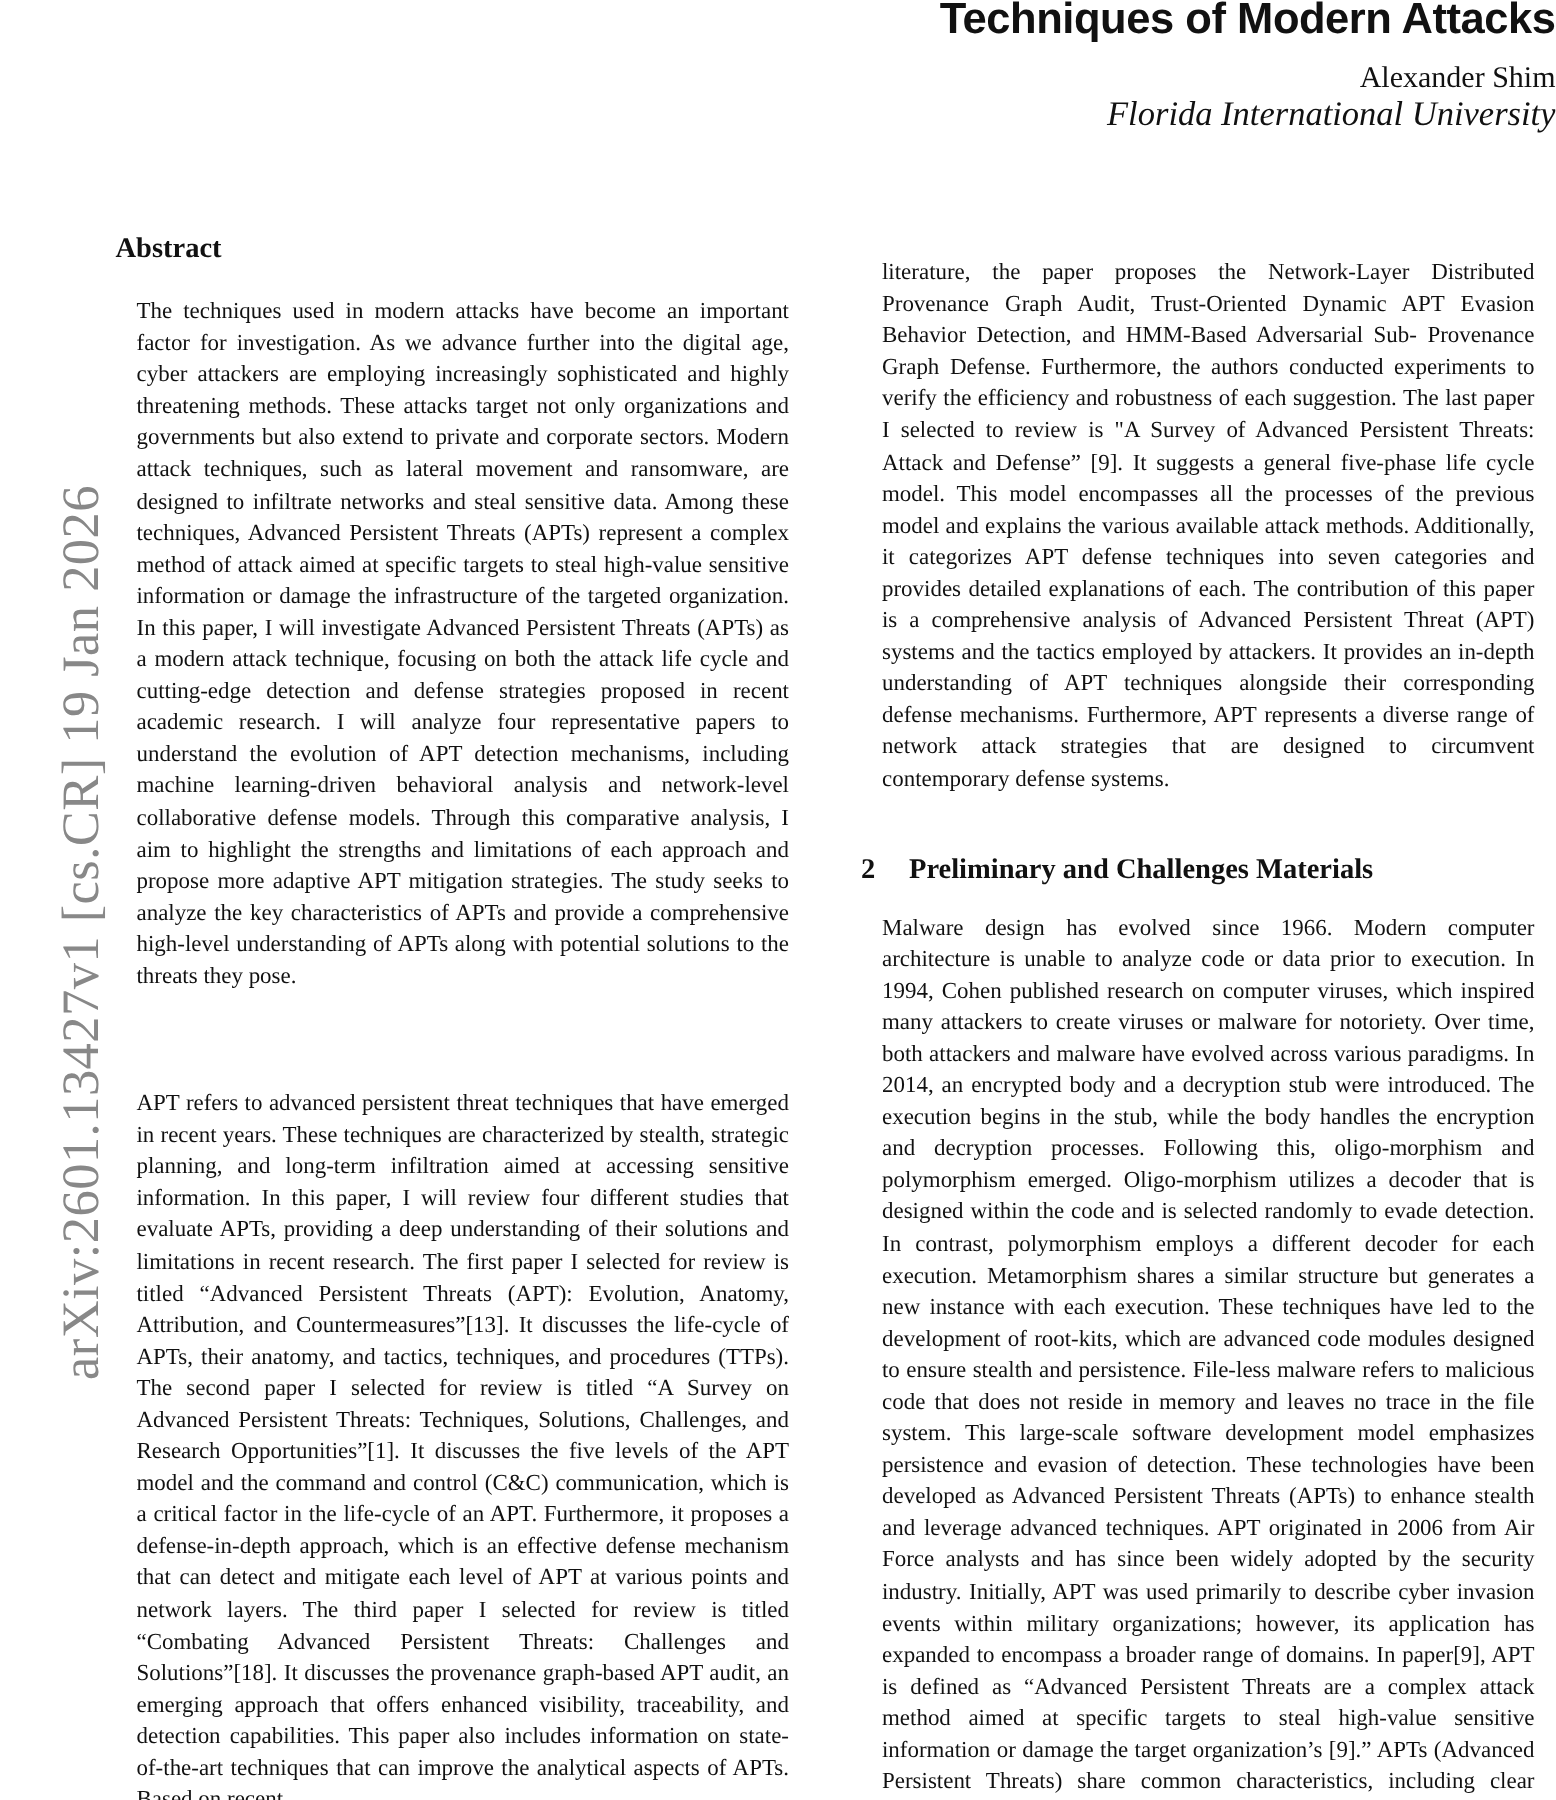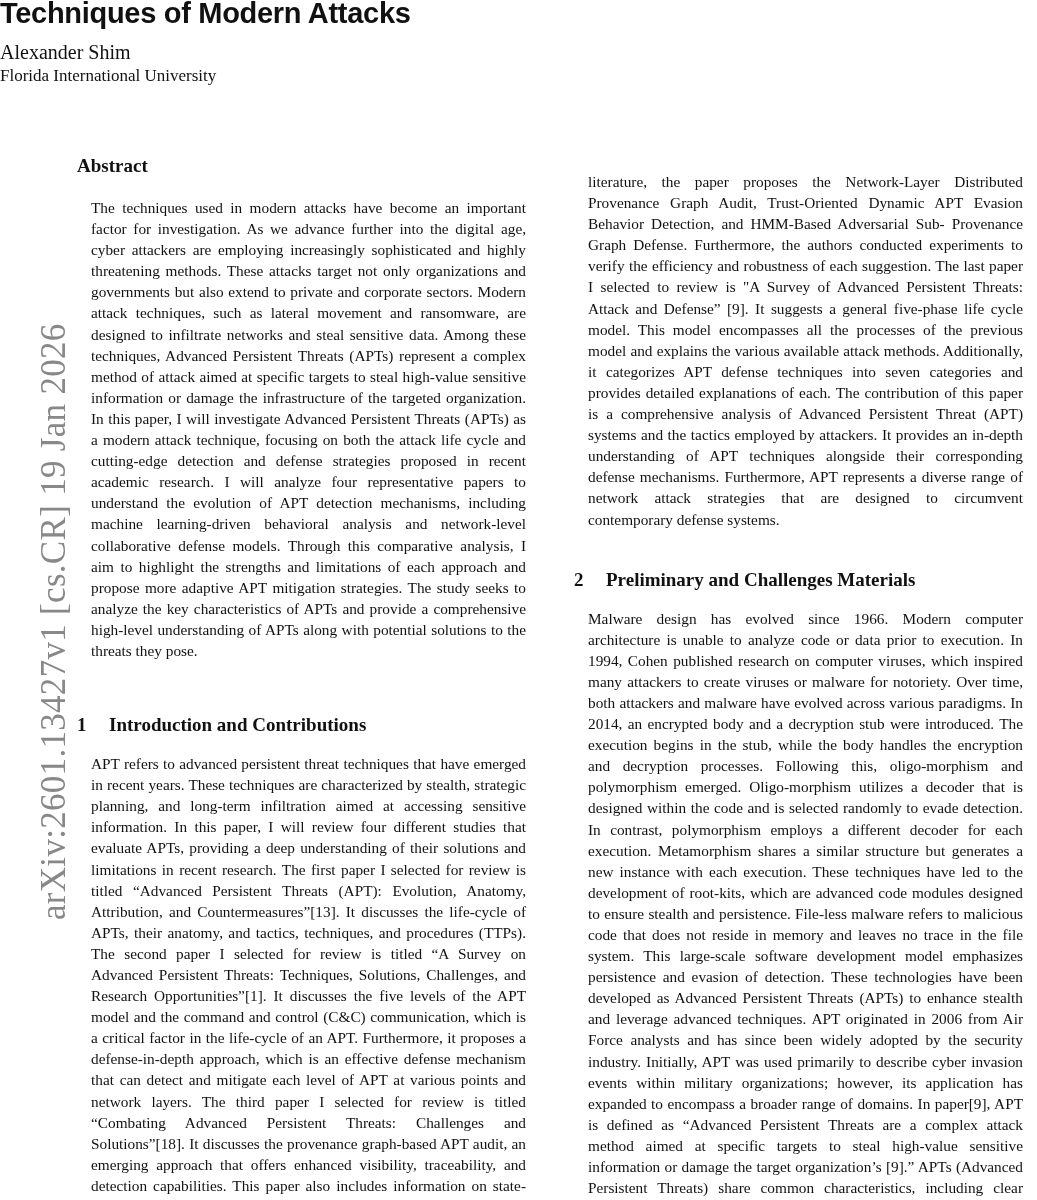--- a/index.html
+++ b/index.html
@@ -3,24 +3,24 @@
 <meta charset="utf-8">
 <style>
   html, body { margin: 0; padding: 0; background: #ffffff; }
   body { width: 1037px; height: 1200px; position: relative; overflow: hidden; color: #111; font-family: "Liberation Serif", "DejaVu Serif", serif; }
   .arxiv-stamp {
     position: absolute; left: 34px; top: 920px;
     transform-origin: 0 0; transform: rotate(-90deg);
     white-space: nowrap; font-family: "Liberation Serif", serif;
     font-size: 35px; color: #888; letter-spacing: 0.3px;
   }
-  .header { position: absolute; left: 0; top: 0; width: 1037px; text-align: left; }
+  .header { position: absolute; left: 0; top: 0; width: 1037px; text-align: right; }
   .title { font-family: "Liberation Sans", "DejaVu Sans", sans-serif; font-weight: bold; font-size: 29px; margin-top: -4px; line-height: 34px; letter-spacing: -0.3px; }
   .author { font-size: 20px; margin-top: 10px; line-height: 24px; }
-  .affil { font-size: 17px; line-height: 23px; }
+  .affil { font-size: 23px; line-height: 23px; font-style: italic; }
   .col { position: absolute; top: 152px; width: 463px; font-size: 15.3px; line-height: 21.1px; text-align: justify; hyphens: manual; }
   .col-left { left: 77px; }
   .col-right { left: 574px; top: 157px; }
   h2 { font-family: "Liberation Serif", serif; font-weight: bold; font-size: 19px; margin: 0; line-height: 28px; }
   .sec-num { display: inline-block; width: 32px; }
   p { margin: 14px; }
   .gap-abs { height: 3px; }
   .gap-sec { height: 36px; }
   .gap-sec2 { height: 22px; }
 </style>
@@ -33,21 +33,20 @@
   <div class="title">Techniques of Modern Attacks</div>
   <div class="author">Alexander Shim</div>
   <div class="affil">Florida International University</div>
 </div>
 
 <div class="col col-left">
   <h2>Abstract</h2>
   <div class="gap-abs"></div>
   <p>The techniques used in modern attacks have become an important factor for investigation. As we advance further into the digital age, cyber attackers are employing increasingly sophisticated and highly threatening methods. These attacks target not only organizations and governments but also extend to private and corporate sectors. Modern attack techniques, such as lateral movement and ransomware, are designed to infiltrate networks and steal sensitive data. Among these techniques, Advanced Persistent Threats (APTs) represent a complex method of attack aimed at specific targets to steal high-value sensitive information or damage the infrastructure of the targeted organization. In this paper, I will investigate Advanced Persistent Threats (APTs) as a modern attack technique, focusing on both the attack life cycle and cutting-edge detection and defense strategies proposed in recent academic research. I will analyze four representative papers to understand the evolution of APT detection mechanisms, including machine learning-driven behavioral analysis and network-level collaborative defense models. Through this comparative analysis, I aim to highlight the strengths and limitations of each approach and propose more adaptive APT mitigation strategies. The study seeks to analyze the key characteristics of APTs and provide a comprehensive high-level understanding of APTs along with potential solutions to the threats they pose.</p>
   <div class="gap-sec"></div>
-  <h2><span class="sec-num">1</span><span>Introduction and Contributions</span></h2>
   <p>APT refers to advanced persistent threat techniques that have emerged in recent years. These techniques are characterized by stealth, strategic planning, and long-term infiltration aimed at accessing sensitive information. In this paper, I will review four different studies that evaluate APTs, providing a deep understanding of their solutions and limitations in recent research. The first paper I selected for review is titled “Advanced Persistent Threats (APT): Evolution, Anatomy, Attribution, and Countermeasures”[13]. It discusses the life-cycle of APTs, their anatomy, and tactics, techniques, and procedures (TTPs). The second paper I selected for review is titled “A Survey on Advanced Persistent Threats: Techniques, Solutions, Challenges, and Research Opportunities”[1]. It discusses the five levels of the APT model and the command and control (C&amp;C) communication, which is a critical factor in the life-cycle of an APT. Furthermore, it proposes a defense-in-depth approach, which is an effective defense mechanism that can detect and mitigate each level of APT at various points and network layers. The third paper I selected for review is titled “Combating Advanced Persistent Threats: Challenges and Solutions”[18]. It discusses the provenance graph-based APT audit, an emerging approach that offers enhanced visibility, traceability, and detection capabilities. This paper also includes information on state-of-the-art techniques that can improve the analytical aspects of APTs. Based on recent</p>
 </div>
 
 <div class="col col-right">
   <p>literature, the paper proposes the Network-Layer Distributed Provenance Graph Audit, Trust-Oriented Dynamic APT Evasion Behavior Detection, and HMM-Based Adversarial Sub- Provenance Graph Defense. Furthermore, the authors conducted experiments to verify the efficiency and robustness of each suggestion. The last paper I selected to review is "A Survey of Advanced Persistent Threats: Attack and Defense” [9]. It suggests a general five-phase life cycle model. This model encompasses all the processes of the previous model and explains the various available attack methods. Additionally, it categorizes APT defense techniques into seven categories and provides detailed explanations of each. The contribution of this paper is a comprehensive analysis of Advanced Persistent Threat (APT) systems and the tactics employed by attackers. It provides an in-depth understanding of APT techniques alongside their corresponding defense mechanisms. Furthermore, APT represents a diverse range of network attack strategies that are designed to circumvent contemporary defense systems.</p>
   <div class="gap-sec2"></div>
   <h2><span class="sec-num">2</span><span>Preliminary and Challenges Materials</span></h2>
   <p>Malware design has evolved since 1966. Modern computer architecture is unable to analyze code or data prior to execution. In 1994, Cohen published research on computer viruses, which inspired many attackers to create viruses or malware for notoriety. Over time, both attackers and malware have evolved across various paradigms. In 2014, an encrypted body and a decryption stub were introduced. The execution begins in the stub, while the body handles the encryption and decryption processes. Following this, oligo-morphism and polymorphism emerged. Oligo-morphism utilizes a decoder that is designed within the code and is selected randomly to evade detection. In contrast, polymorphism employs a different decoder for each execution. Metamorphism shares a similar structure but generates a new instance with each execution. These techniques have led to the development of root-kits, which are advanced code modules designed to ensure stealth and persistence. File-less malware refers to malicious code that does not reside in memory and leaves no trace in the file system. This large-scale software development model emphasizes persistence and evasion of detection. These technologies have been developed as Advanced Persistent Threats (APTs) to enhance stealth and leverage advanced techniques. APT originated in 2006 from Air Force analysts and has since been widely adopted by the security industry. Initially, APT was used primarily to describe cyber invasion events within military organizations; however, its application has expanded to encompass a broader range of domains. In paper[9], APT is defined as “Advanced Persistent Threats are a complex attack method aimed at specific targets to steal high-value sensitive information or damage the target organization’s [9].” APTs (Advanced Persistent Threats) share common characteristics, including clear objectives, significant potential for harm, well-organized operations, ample</p>
 </div>
 

